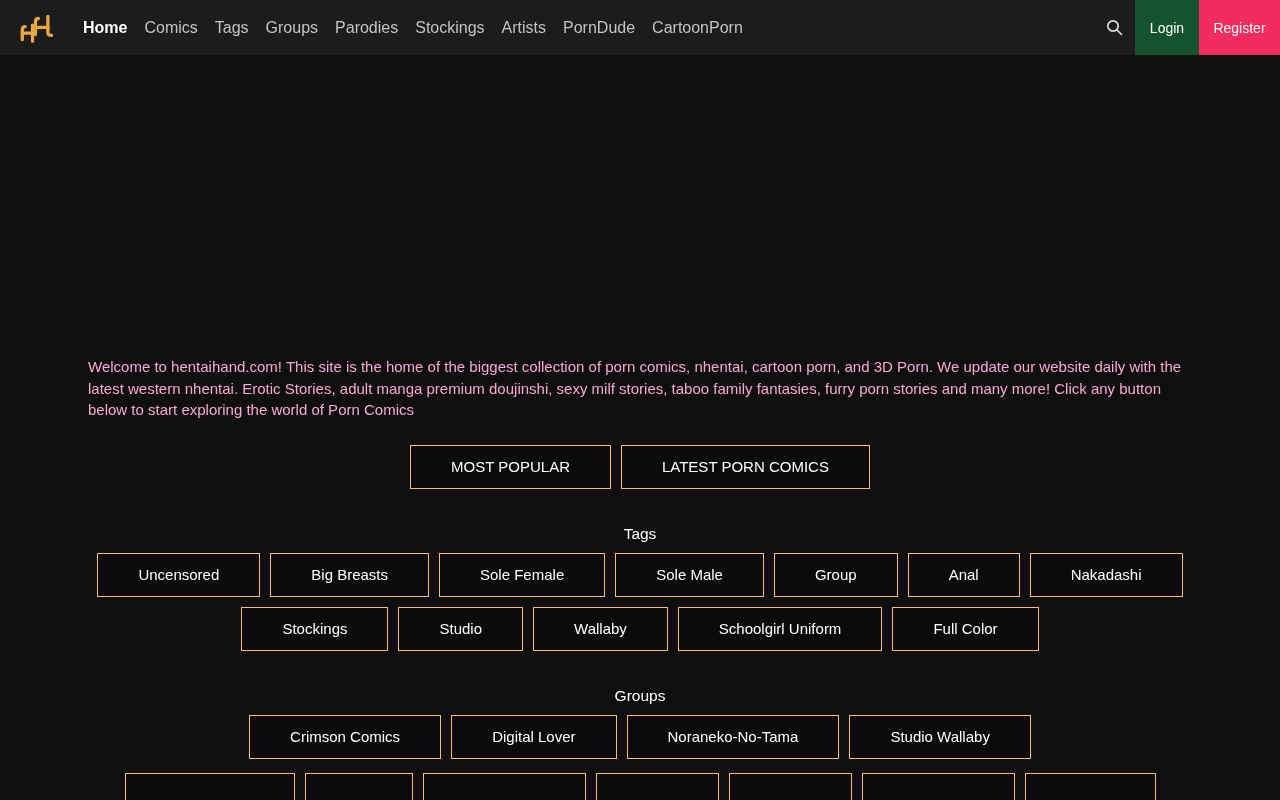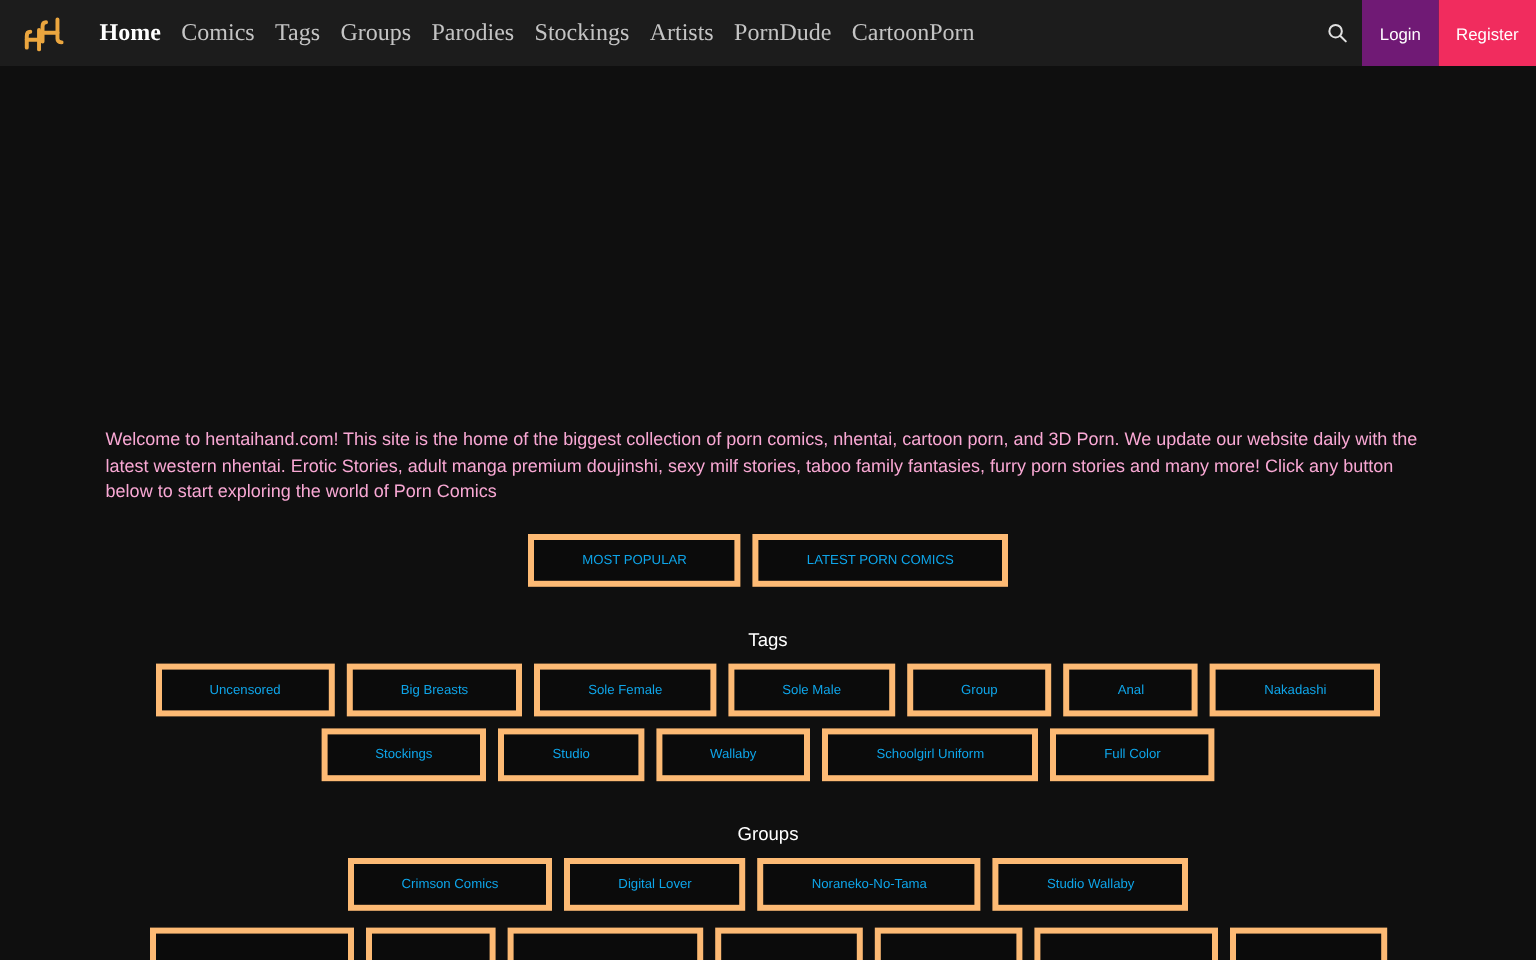--- a/index.html
+++ b/index.html
@@ -15,36 +15,35 @@
     background: var(--nav_bg, #1c1c1c);
     display: flex;
     align-items: center;
     padding-left: 15px;
   }
   .logo { width: 38px; height: 40px; margin-right: 30px; display: flex; align-items: center; cursor: pointer; }
   .nav-links { display: flex; align-items: center; gap: 17px; }
   .nav-links a {
     color: #c4c4c4;
     text-decoration: none;
-    font-size: 20px;
+    font-size: 16px;
     cursor: pointer;
     white-space: nowrap;
-    font-family: Liberation Serif, serif;
   }
   .nav-links a.active { color: #ffffff; font-weight: 700; }
   .nav-right { margin-left: auto; display: flex; align-items: center; height: 100%; }
   .search-btn {
     background: transparent; border: none; width: 42px; height: 100%;
     display: flex; align-items: center; justify-content: center; cursor: pointer;
   }
   .nav-btn {
     height: 100%; border: none; cursor: pointer;
     font-family: inherit; font-size: 14px; color: #fff;
   }
-  .login-btn { width: 64px; background: #701a75; }
+  .login-btn { width: 64px; background: #14532d; }
   .register-btn { width: 81px; background: var(--accent, #f12c5e); }
   
   .intro {
     margin: 301px auto 0;
     max-width: 1104px;
     text-align: left;
     font-size: 15px;
     line-height: 21.5px;
     color: #f9a8d4;
   }
@@ -53,24 +52,24 @@
     justify-content: center;
     align-items: center;
     gap: 10px;
     margin-top: 10px;
   }
   .cta-row { margin-top: 24px; }
   .outline-btn {
     height: 44px;
     padding: 0 40px;
     background: rgba(0,0,0,0.25);
-    border: 5px solid #fdba74;
-    color: #0ea5e9;
+    border: 1px solid #fdba74;
+    color: #ffffff;
     font-family: inherit;
-    font-size: 11px;
+    font-size: 15px;
     cursor: pointer;
     white-space: nowrap;
   }
   .section-heading {
     margin: 36px 0 6px;
     text-align: center;
     font-size: 15.5px;
     font-weight: 400;
     color: #fff;
   }

